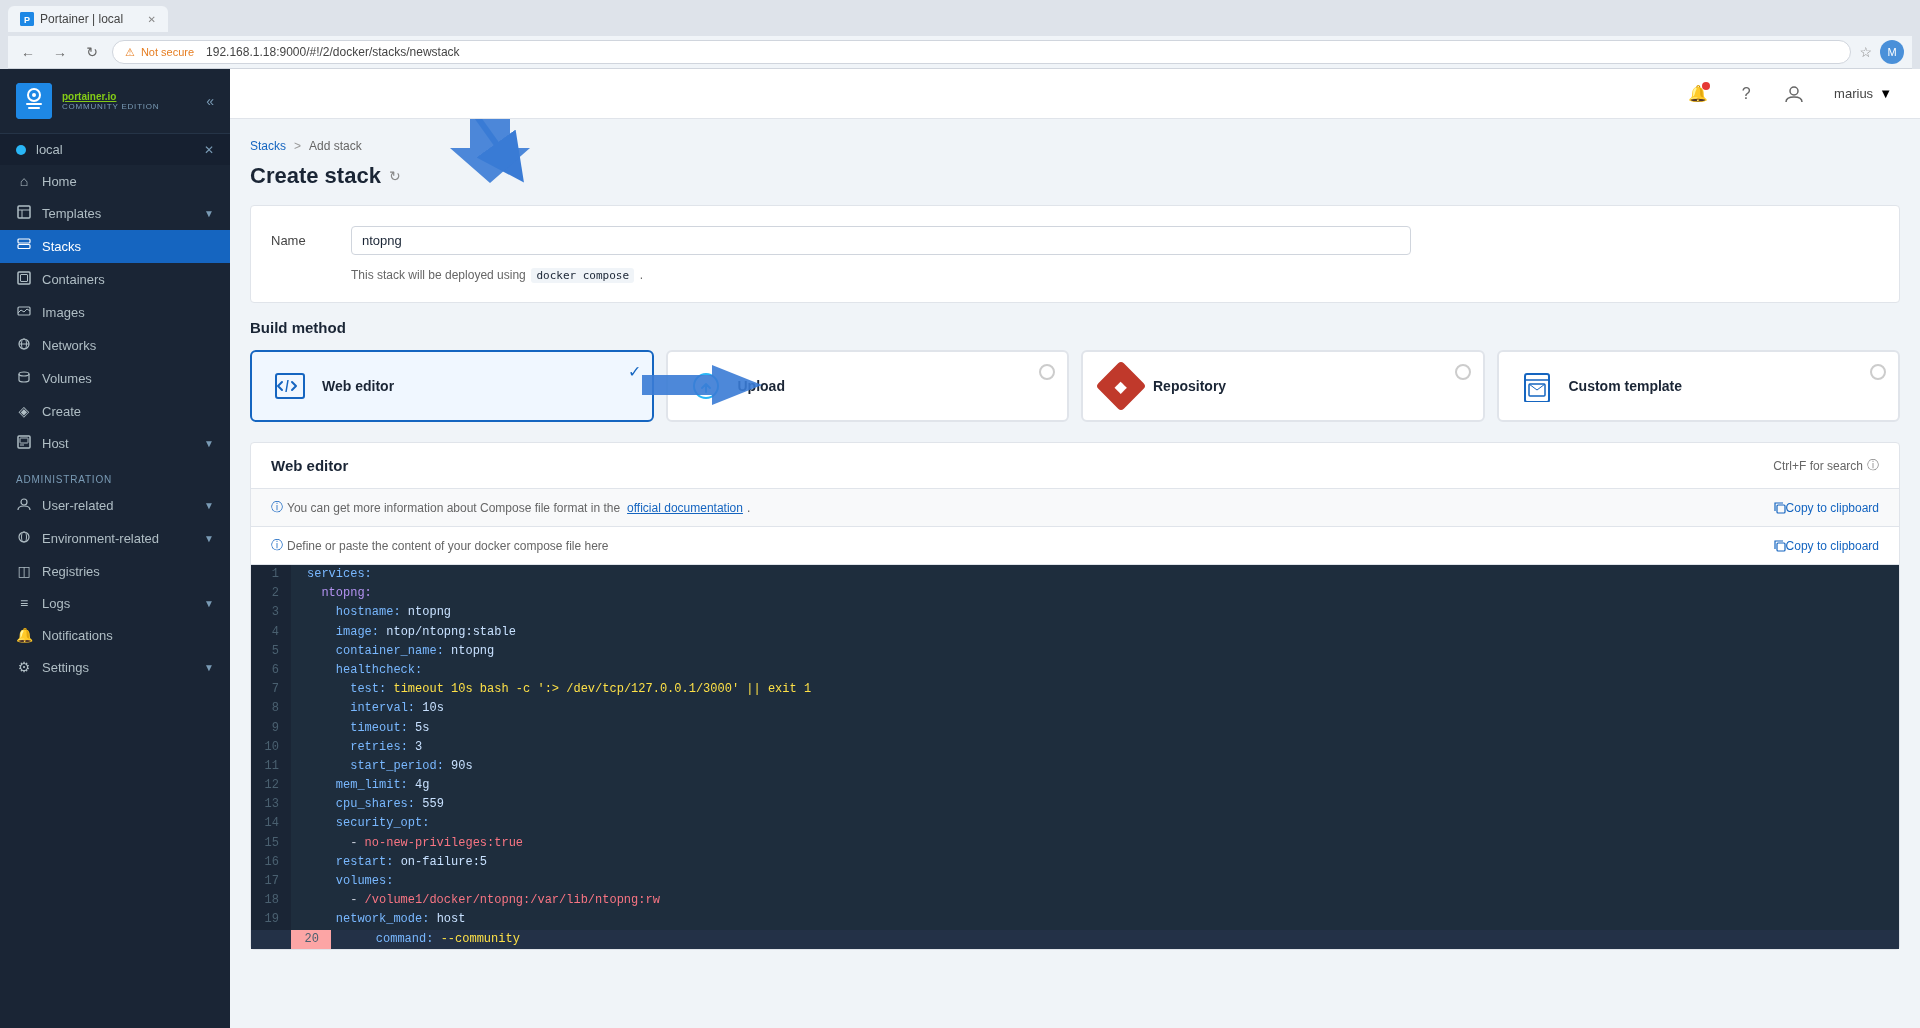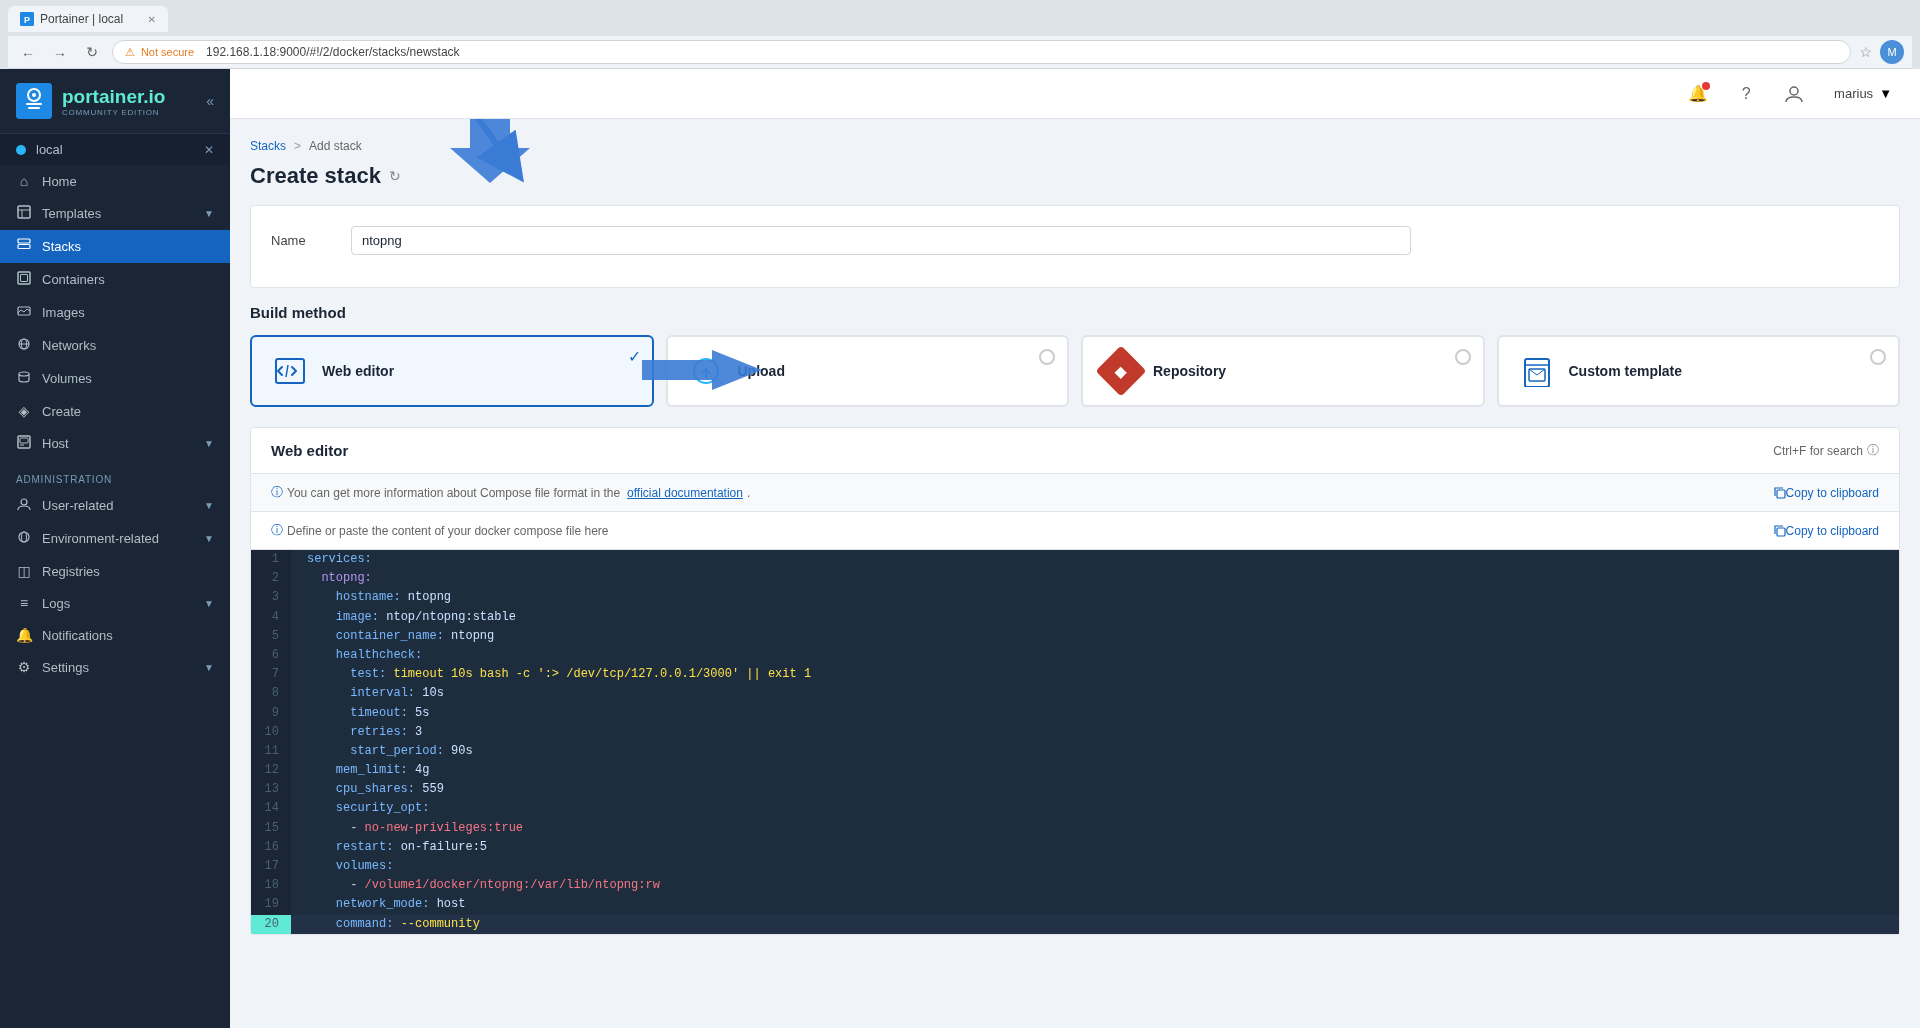--- a/index.html
+++ b/index.html
@@ -153,21 +153,21 @@
       <div class="logo-icon">
         <svg width="36" height="36" viewBox="0 0 36 36">
           <rect width="36" height="36" rx="4" fill="#1e88e5"></rect>
           <circle cx="18" cy="12" r="6" fill="none" stroke="white" stroke-width="2"></circle>
           <circle cx="18" cy="12" r="2" fill="white"></circle>
           <rect x="10" y="20" width="16" height="2" rx="1" fill="white"></rect>
           <rect x="12" y="24" width="12" height="2" rx="1" fill="white"></rect>
         </svg>
       </div>
       <div class="portainer-logo-container">
-        <span style="color:#5eead4;font-size:19px;font-weight:600;">portainer.io</span>
+        <span style="color:#84cc16;font-size:10px;font-weight:600;text-decoration:underline;">portainer.io</span>
         <small style="font-size:8px;color:#7a9bb5;letter-spacing:0.8px;">COMMUNITY EDITION</small>
       </div>
       <span class="collapse-btn">«</span>
     </div>
 
     <div class="env-item">
       <div class="env-dot"></div>
       <span style="color:#b0bec5;font-size:13px;">local</span>
       <span class="env-close">✕</span>
     </div>
@@ -332,20 +332,25 @@
           <path d="M30,10 L80,80" stroke="#3a7bd5" stroke-width="6" fill="none" marker-end="url(#arrowhead-down)"></path>
 
           <polygon points="40,30 80,30 80,65 100,65 60,100 20,65 40,65" fill="#3a7bd5" opacity="0.9"></polygon>
         </svg>
       </div>
 
       <div class="form-card">
         <div class="form-row">
           <span class="form-label">Name</span>
           <input class="form-input" type="text" value="ntopng" style="max-width: 1060px;">
+        </div>
+        <div style="margin-left:80px;">
+          <span class="form-hint">This stack will be deployed using</span>
+          <code style="background:#f0f4f8;padding:1px 5px;border-radius:3px;font-family:monospace;font-size:11px;color:#1a2535;margin:0 2px;">docker compose</code>
+          <span class="form-hint">.</span>
         </div>
       </div>
 
       <div style="margin-bottom:10px;">
         <div class="section-title">Build method</div>
         <div class="method-cards" style="position:relative;">
 
           <div class="method-card selected" style="position:relative;">
             <div class="method-icon we-icon">
               <svg width="32" height="32" viewBox="0 0 32 32" fill="none">
@@ -528,21 +533,21 @@
             <span class="line-num">18</span>
             <span class="line-content">      - <span class="kw-str">/volume1/docker/ntopng:/var/lib/ntopng:rw</span></span>
           </div>
 
           <div class="code-line">
             <span class="line-num">19</span>
             <span class="line-content">    <span class="kw-key">network_mode:</span> <span class="kw-val">host</span></span>
           </div>
 
           <div class="code-line line-20">
-            <span class="line-num" style="background:#5eead4;">20</span>
+            <span class="line-num" style="background:#fca5a5;margin-left:40px;">20</span>
             <span class="line-content">    <span class="kw-key">command:</span> <span class="kw-cmd">--community</span></span>
           </div>
         </div>
       </div>
 
     </div>
   </div>
 </div>
 
 </body></html>

